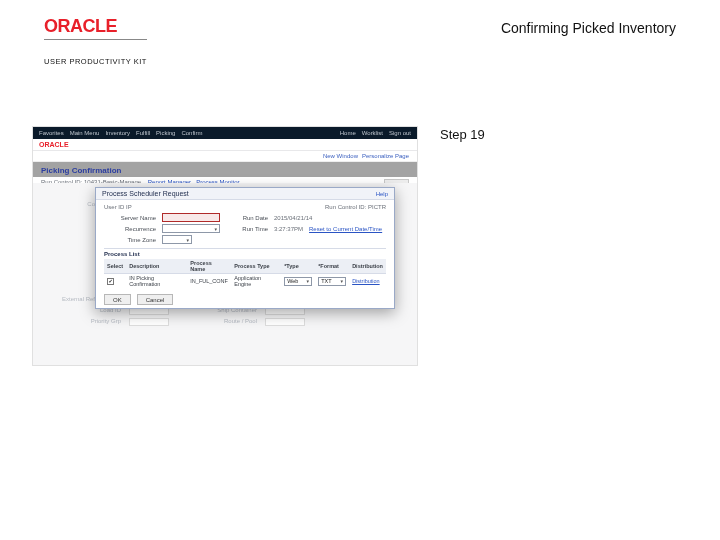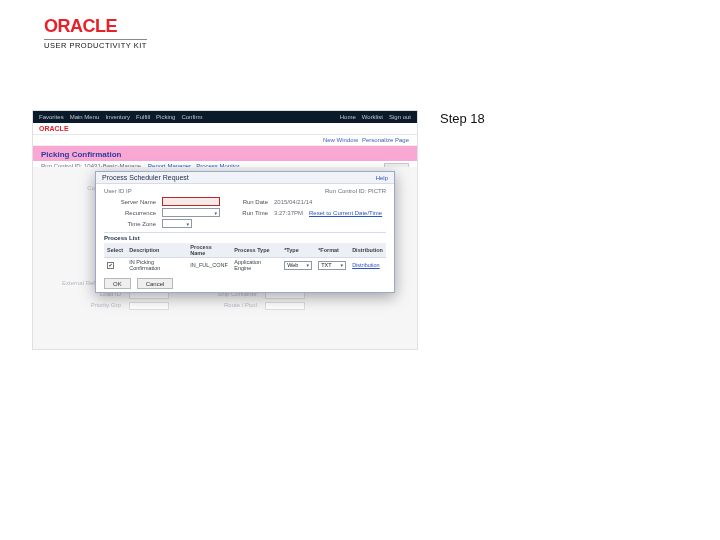--- a/index.html
+++ b/index.html
@@ -9,38 +9,38 @@
     font-size: 12px; color: #222;
     background: #fff;
     position: relative;
   }
   .header {
     display: flex; justify-content: space-between; align-items: flex-start;
     padding: 16px 44px 0 44px;
   }
   .logo-block { display: flex; flex-direction: column; }
   .logo-word { font-size: 18px; font-weight: 700; letter-spacing: -0.5px; color: #e8202a; font-family: "Segoe UI", Arial, sans-serif; }
-  .logo-sub { font-size: 7.5px; letter-spacing: 0.5px; color: #111; border-top: 1px solid #888; margin-top: 2px; padding-top: 1px; }
+  .logo-sub { font-size: 7.5px; letter-spacing: 0.5px; color: #111; border-top: 1px solid #888; margin-top: 2px; padding-top: 17px; }
   .page-title { font-size: 14px; color: #111; margin-top: 4px; }
   .content {
     display: flex; margin-top: 60px; padding: 0 36px 0 32px; gap: 22px;
   }
   .screenshot {
     width: 386px; height: 240px; position: relative;
     background: #f3f4f5; border: 1px solid #e0e0e0;
     font-size: 6px; color: #6a6f78; overflow: hidden;
   }
   .ss-topbar { background: #0a1a2a; height: 12px; display:flex; align-items:center; justify-content:space-between; padding:0 6px; color:#cfd6de; }
   .ss-topbar .nav { display:flex; gap:6px; }
   .ss-topbar .nav span { color:#bfc6ce; }
   .ss-brand { background:#fff; height:12px; display:flex; align-items:center; padding-left:6px; border-bottom:1px solid #e8e8ea; }
   .ss-brand .o { color:#e8202a; font-weight:700; font-size:7px; }
   .ss-sub { display:flex; justify-content:flex-end; gap:4px; padding:2px 8px; background:#fff; border-bottom:1px solid #eee; }
   .ss-sub span { color:#3a5fbf; }
-  .ss-heading { font-size:8px; color:#2c3ea0; padding:4px 8px 2px 8px; background:#f9a8d4; font-weight:700; }
+  .ss-heading { font-size:8px; color:#2c3ea0; padding:4px 8px 2px 8px; background:#a3a3a3; font-weight:700; }
   .ss-goodrow { display:flex; justify-content:space-between; padding:2px 8px; background:#fff; }
   .ss-goodrow .run { background:#ededed; border:1px solid #c7c7c7; padding:0 6px; color:#333; height:10px; line-height:10px;}
   .ss-fadepanel { background:#f6f6f7; position:absolute; top:56px; left:0; right:0; bottom:0; color:#b6bbc3; padding:4px 8px; }
   .ss-fadepanel .row { display:flex; gap:8px; margin:3px 0; }
   .ss-fadepanel .lbl { width:80px; text-align:right; }
   .ss-fadepanel .fld { width:40px; background:#fff; border:1px solid #ddd; height:8px; }
   
   .ss-modal {
     position:absolute; top:60px; left:62px; width:300px; height:122px;
     background:#fff; box-shadow: 0 4px 14px rgba(0,0,0,0.35);
@@ -72,20 +72,21 @@
   .instr strong { font-weight:700; }
 </style>
 </head>
 <body>
 
 <div class="header">
   <div class="logo-block">
     <span class="logo-word">ORACLE</span>
     <span class="logo-sub">USER PRODUCTIVITY KIT</span>
   </div>
+  <div class="page-title">Confirming Picked Inventory</div>
 </div>
 
 <div class="content">
   <div class="screenshot">
     <div class="ss-topbar">
       <div class="nav">
         <span>Favorites</span>
         <span>Main Menu</span>
         <span>Inventory</span>
         <span>Fulfill</span>
@@ -221,15 +222,15 @@
           </table>
         <div class="ss-btnrow">
           <span class="ss-btn">OK</span>
           <span class="ss-btn">Cancel</span>
         </div>
       </div>
     </div>
   </div>
 
   <div class="instr">
-    <div class="step">Step 18</div>
+    <div class="step">Step 19</div>
   </div>
 </div>
 
 </body></html>

